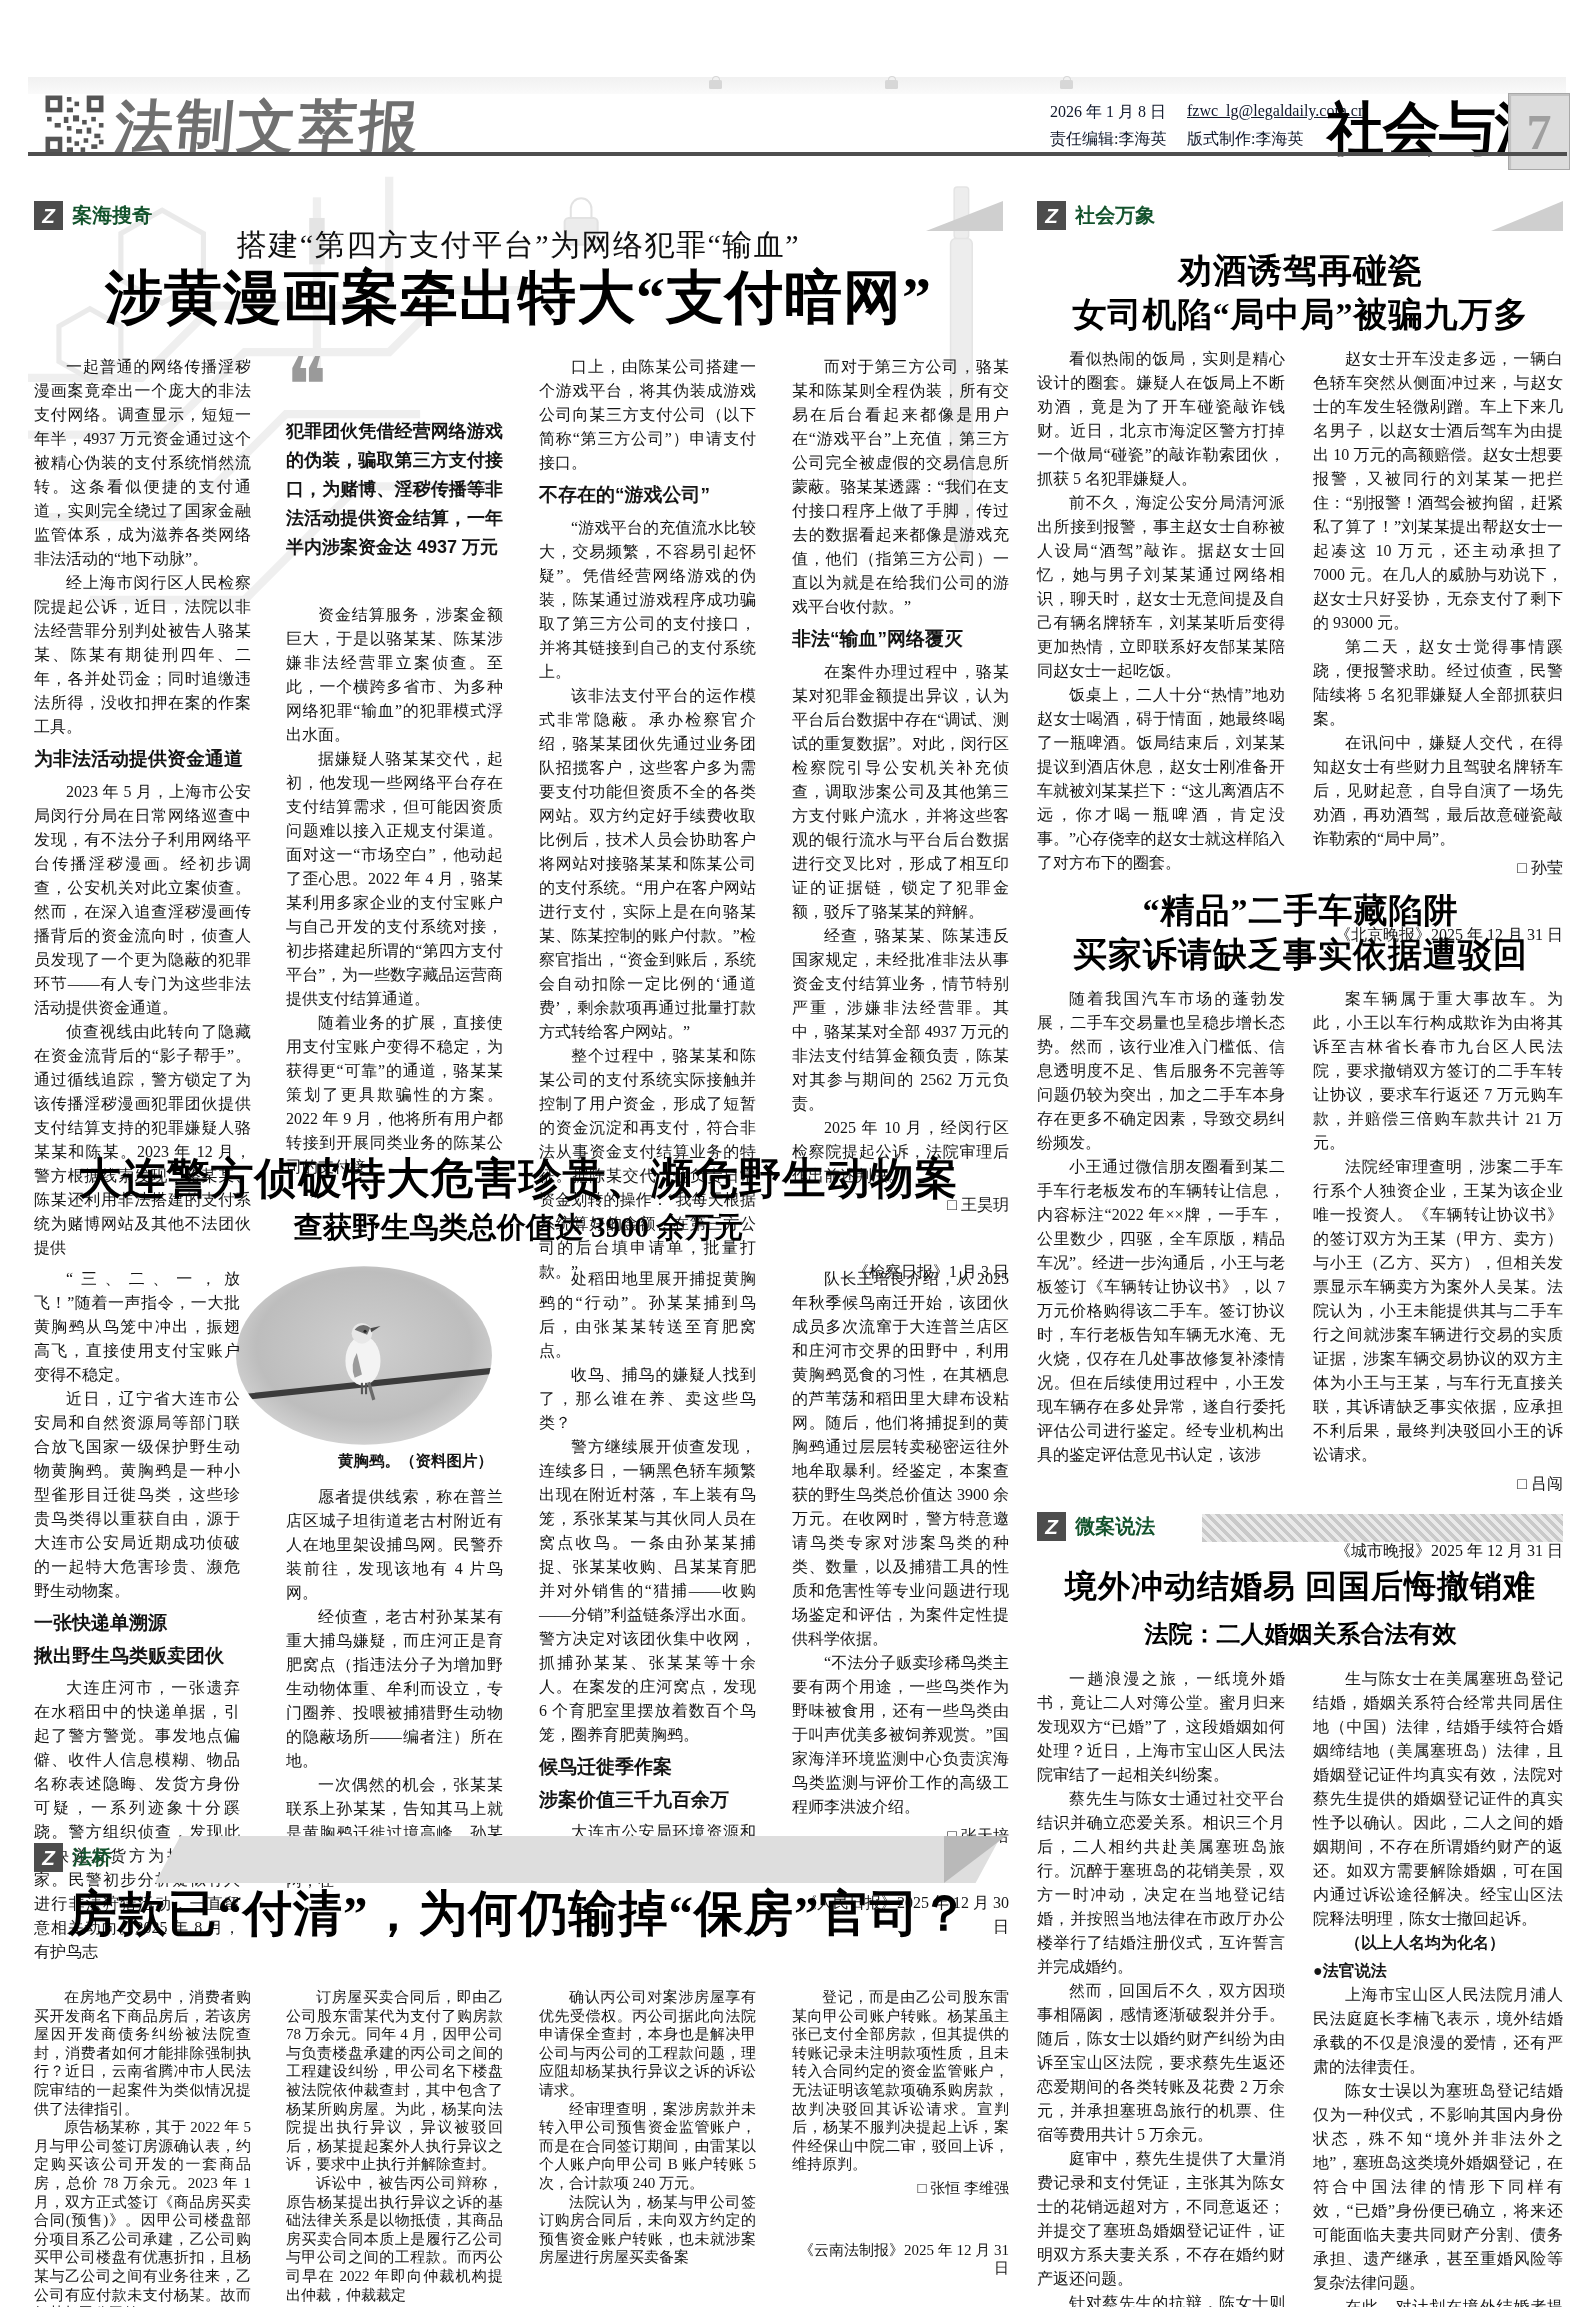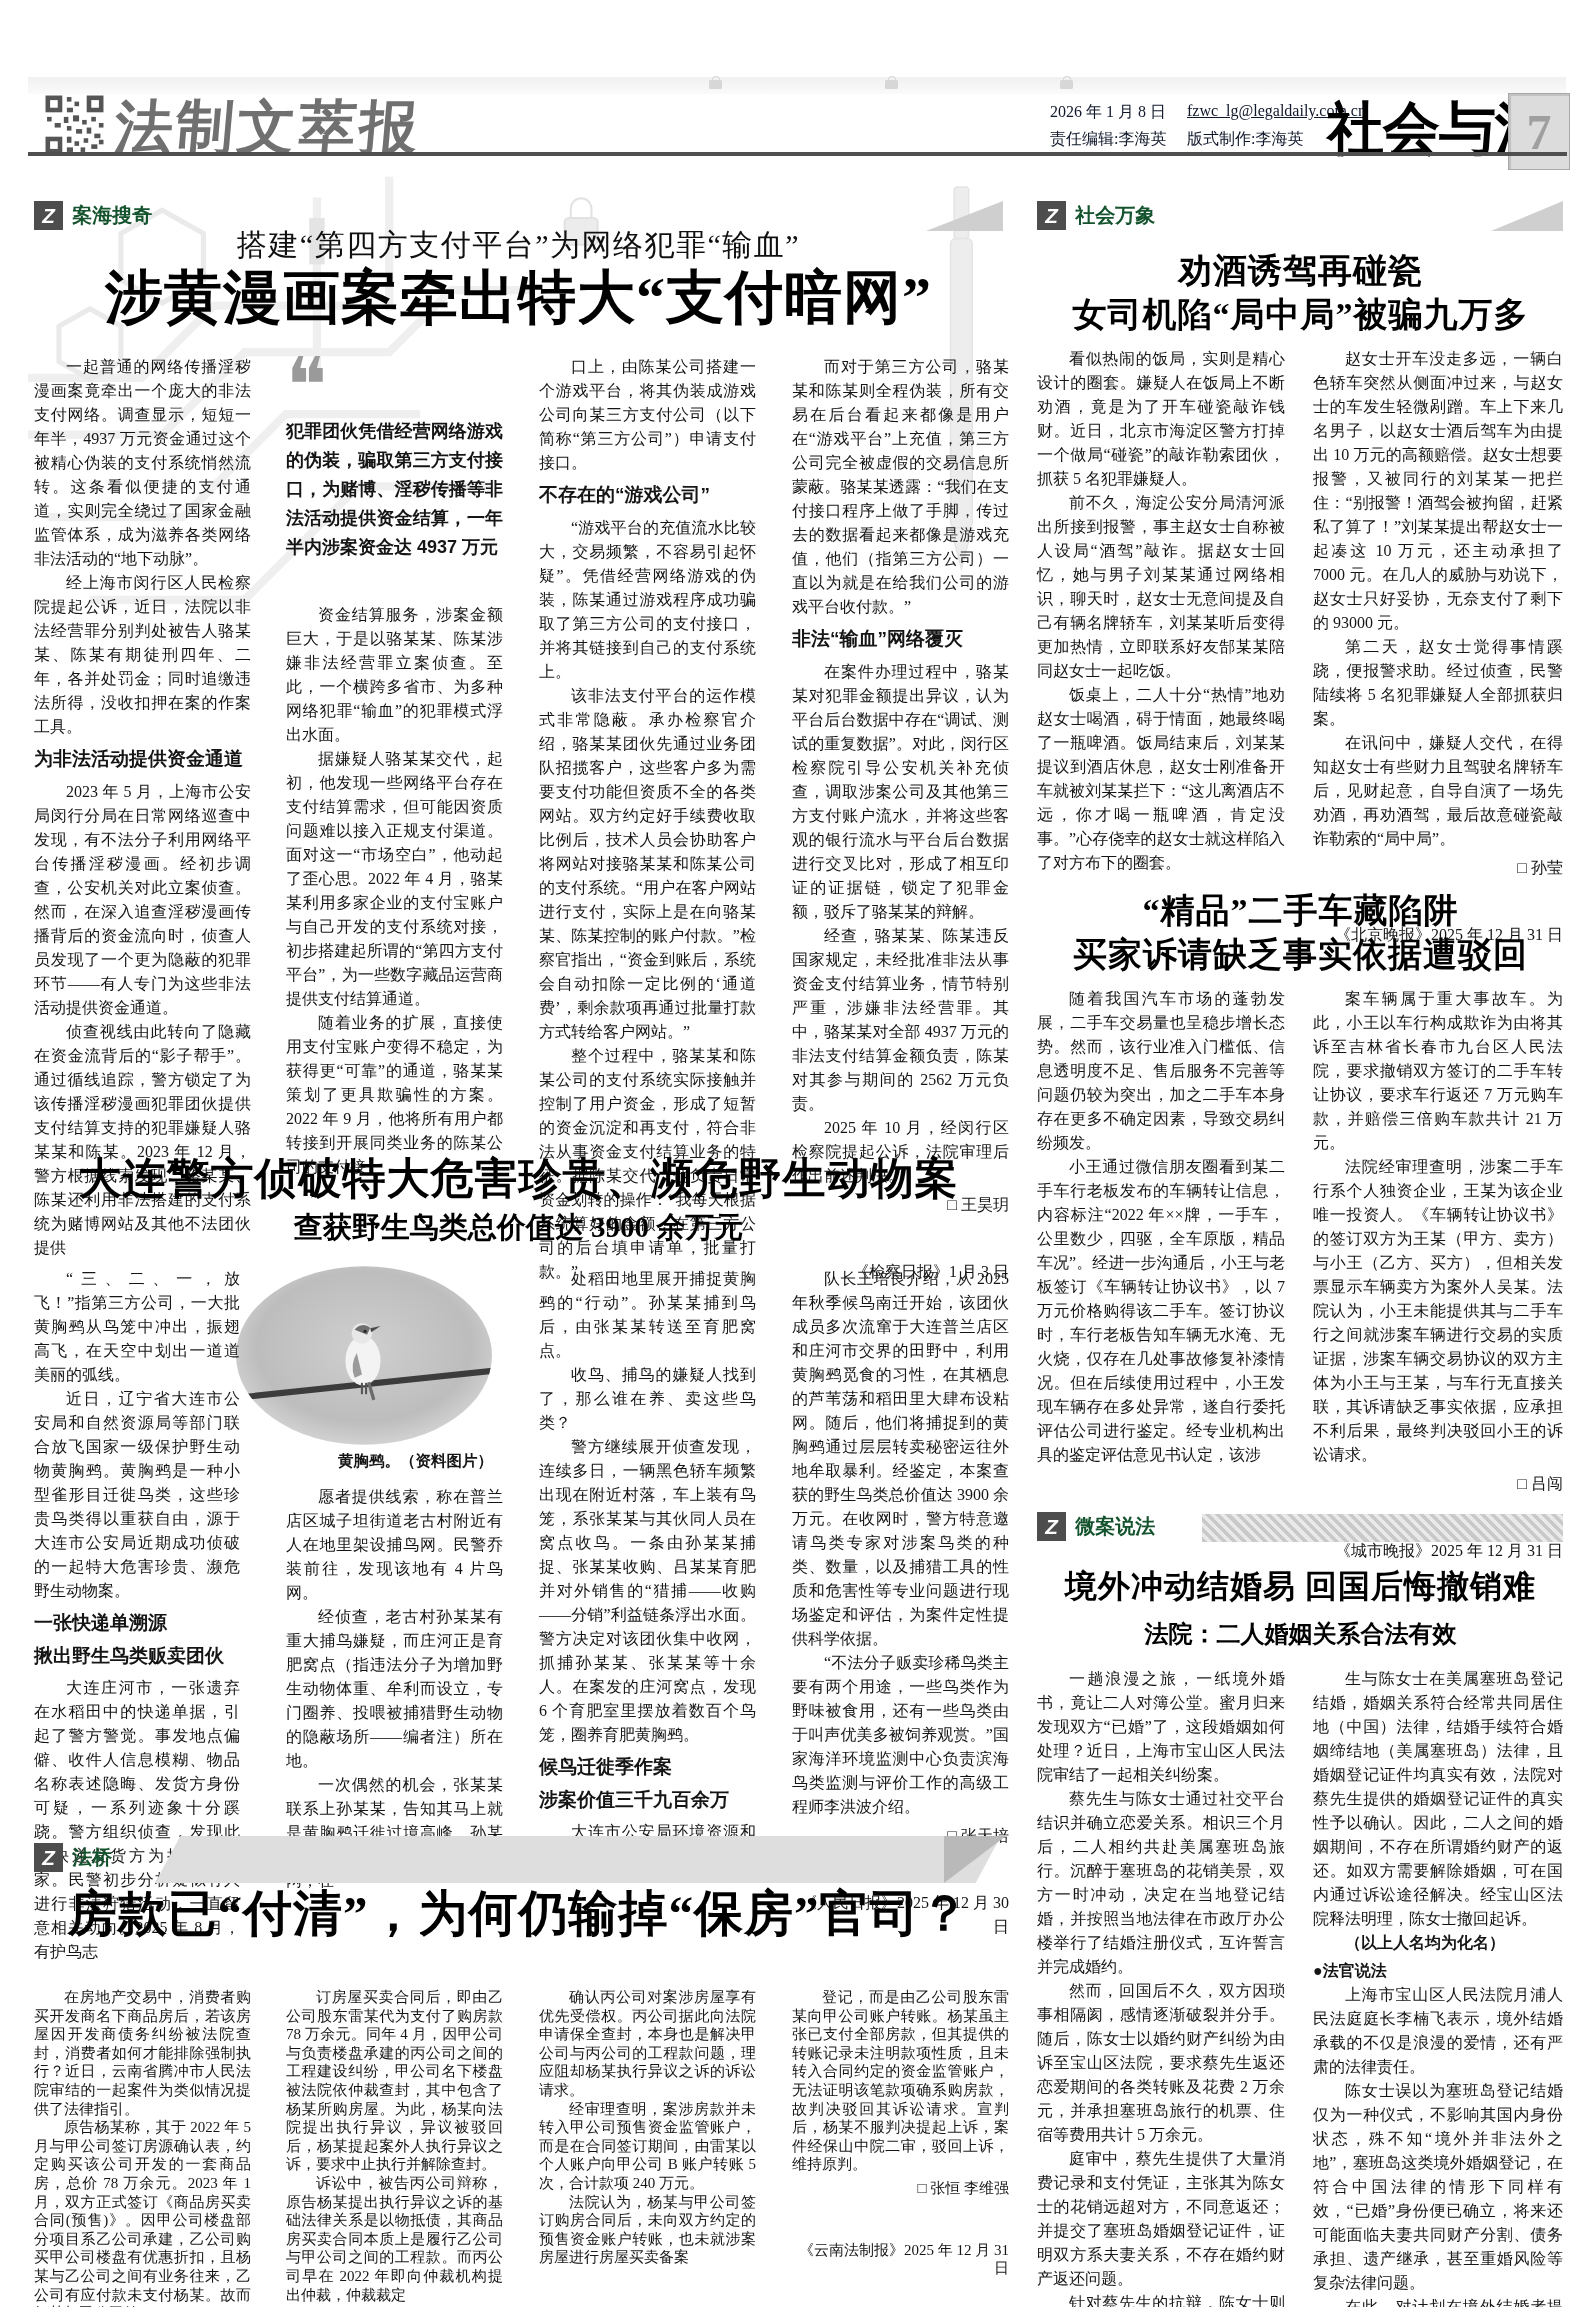--- a/index.html
+++ b/index.html
@@ -234,21 +234,21 @@
       <path d="M236 170 q-14 24 -4 48 l14 -6 z" fill="#9a9a9a"></path>
       <rect x="244" y="228" width="4" height="22" fill="#555"></rect>
       <rect x="252" y="228" width="4" height="22" fill="#555"></rect>
       <path d="M256 228 l10 34 6 -2 -10 -34 z" fill="#6a6a6a"></path>
       <circle cx="252" cy="128" r="3" fill="#222"></circle>
     </g>
   </svg>
   <div class="abs caption" style="left:235px;top:1451px;width:258px">黄胸鹀。（资料图片）</div>
 
   <div class="abs col" style="left:34px;top:1267px;width:206px">
-      <div class="blk p">“三、二、一，放飞！”指第三方公司，一大批黄胸鹀从鸟笼中冲出，振翅高飞，在天空中划出一道道美丽的弧线。</div>
+      <div class="blk p">“三、二、一，放飞！”随着一声指令，一大批黄胸鹀从鸟笼中冲出，振翅高飞，直接使用支付宝账户变得不稳定。</div>
       <div class="blk p">近日，辽宁省大连市公安局和自然资源局等部门联合放飞国家一级保护野生动物黄胸鹀。黄胸鹀是一种小型雀形目迁徙鸟类，这些珍贵鸟类得以重获自由，源于大连市公安局近期成功侦破的一起特大危害珍贵、濒危野生动物案。</div>
       <div class="blk h">一张快递单溯源</div>
       <div class="blk h">揪出野生鸟类贩卖团伙</div>
       <div class="blk p">大连庄河市，一张遗弃在水稻田中的快递单据，引起了警方警觉。事发地点偏僻、收件人信息模糊、物品名称表述隐晦、发货方身份可疑，一系列迹象十分蹊跷。警方组织侦查，发现此次快递发货方为捕鸟网卖家。民警初步分析疑似有人进行非法狩猎活动，一直留意相关动向。2025 年 8 月，有护鸟志</div>
     </div>
   <div class="abs col" style="left:286px;top:1485px;width:217px">
       <div class="blk p">愿者提供线索，称在普兰店区城子坦街道老古村附近有人在地里架设捕鸟网。民警乔装前往，发现该地有 4 片鸟网。</div>
       <div class="blk p">经侦查，老古村孙某某有重大捕鸟嫌疑，而庄河正是育肥窝点（指违法分子为增加野生动物体重、牟利而设立，专门圈养、投喂被捕猎野生动物的隐蔽场所——编者注）所在地。</div>
       <div class="blk p">一次偶然的机会，张某某联系上孙某某，告知其马上就是黄胸鹀迁徙过境高峰。孙某某从张某某处拿了几张捕鸟网，在一</div>
     </div>

